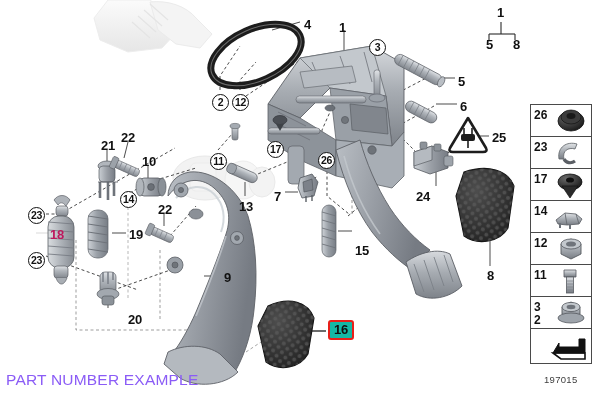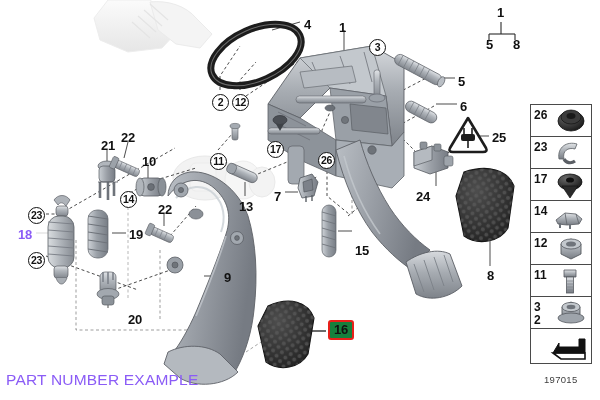--- a/index.html
+++ b/index.html
@@ -28,25 +28,25 @@
     letter-spacing: -0.3px;
   }
   .lbl.circled {
     width: 17px; height: 17px;
     border: 1.3px solid #111111;
     border-radius: 50%;
     font-size: 10.5px;
     display: flex; align-items: center; justify-content: center;
     background: #ffffff;
   }
-  .lbl.ghost { color: #8b5cf6; }
+  .lbl.ghost { color: #be185d; margin-left: 32px; }
   .lbl.hilite {
     border: 2px solid #e8201a;
     border-radius: 3px;
-    background: #15803d;
+    background: #14b8a6;
     padding: 1px 4px 2px 4px;
     font-size: 13px;
   }
 
   
   #legend {
     position: absolute;
     left: 530px; top: 104px;
     width: 62px;
     border: 1px solid #4a4a4a;

